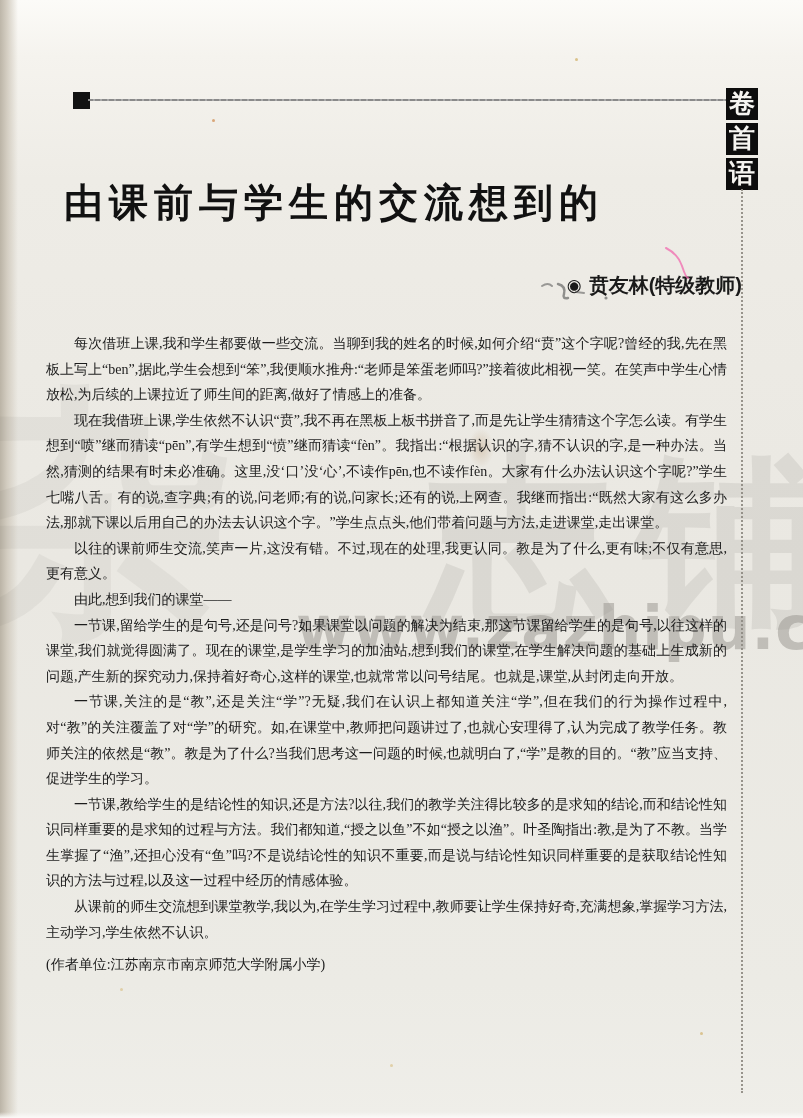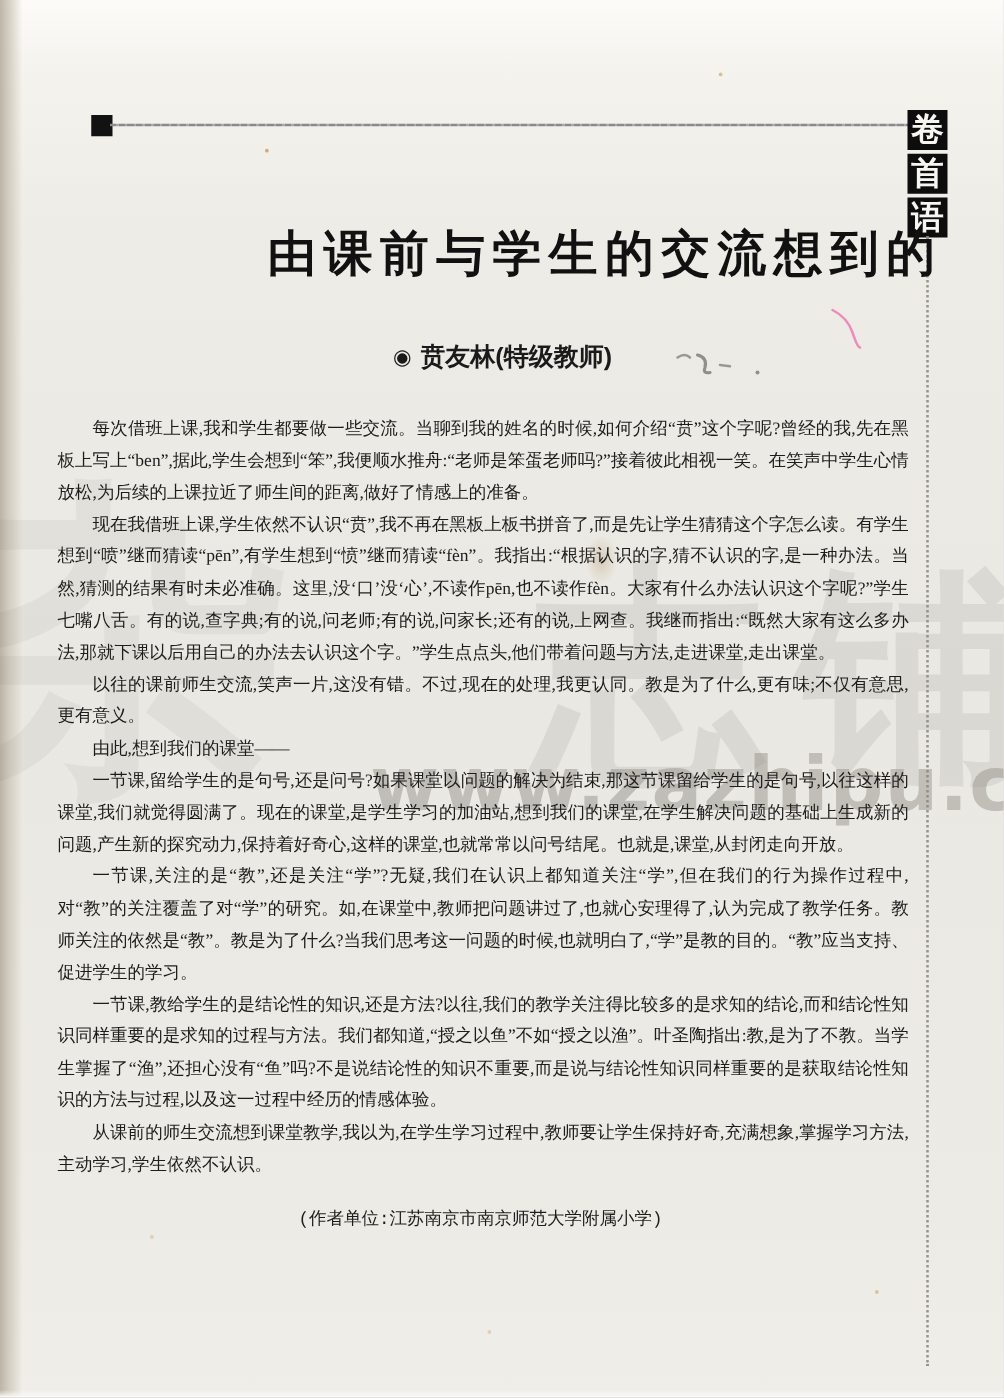--- a/index.html
+++ b/index.html
@@ -53,40 +53,40 @@
     background:#0d0d0d;color:#f6f5f1;
     font-family:"Liberation Serif","DejaVu Serif",serif;font-weight:bold;
     font-size:26px;line-height:32px;text-align:center;
   }
   .v-rule{
     position:absolute;left:741px;top:189px;height:904px;width:0;
     border-left:2px dotted #8e8a82;opacity:.9;
   }
   
   .title{
-    position:absolute;left:74px;top:176px;width:680px;margin:0;
-    text-align:right;
+    position:absolute;left:64px;top:176px;width:680px;margin:0;
+    text-align:left;
     font-family:"Liberation Sans","DejaVu Sans",sans-serif;
     font-weight:bold;font-size:39px;letter-spacing:6px;color:#111;
   }
   .author{
     position:absolute;left:62px;top:272px;width:680px;
-    text-align:center;
+    text-align:right;
     font-family:"Liberation Sans","DejaVu Sans",sans-serif;
     font-weight:bold;font-size:20px;color:#1a1a1a;
   }
   .author .bullet{font-size:17px;margin-right:7px;position:relative;top:-1px;}
   
   .article{
     position:absolute;left:46px;top:331px;width:681px;
     font-size:14px;line-height:25.6px;
     text-align:justify;
   }
   .article p{margin:0;text-indent:2em;}
-  .article p.closing{text-indent:0;text-align:center;margin-top:19px;padding-right:4px;font-family:Liberation Mono, monospace;}
+  .article p.closing{text-indent:0;text-align:left;margin-top:7px;padding-right:4px;}
   
   .scratch{position:absolute;left:662px;top:244px;}
   .smudge{position:absolute;left:540px;top:278px;opacity:.55;}
   .stain{
     position:absolute;left:468px;top:428px;width:26px;height:40px;border-radius:50%;
     background:radial-gradient(ellipse at center,rgba(148,96,36,.22),rgba(148,96,36,0) 70%);
   }
   .speck{position:absolute;border-radius:50%;}
 </style>
 </head>

